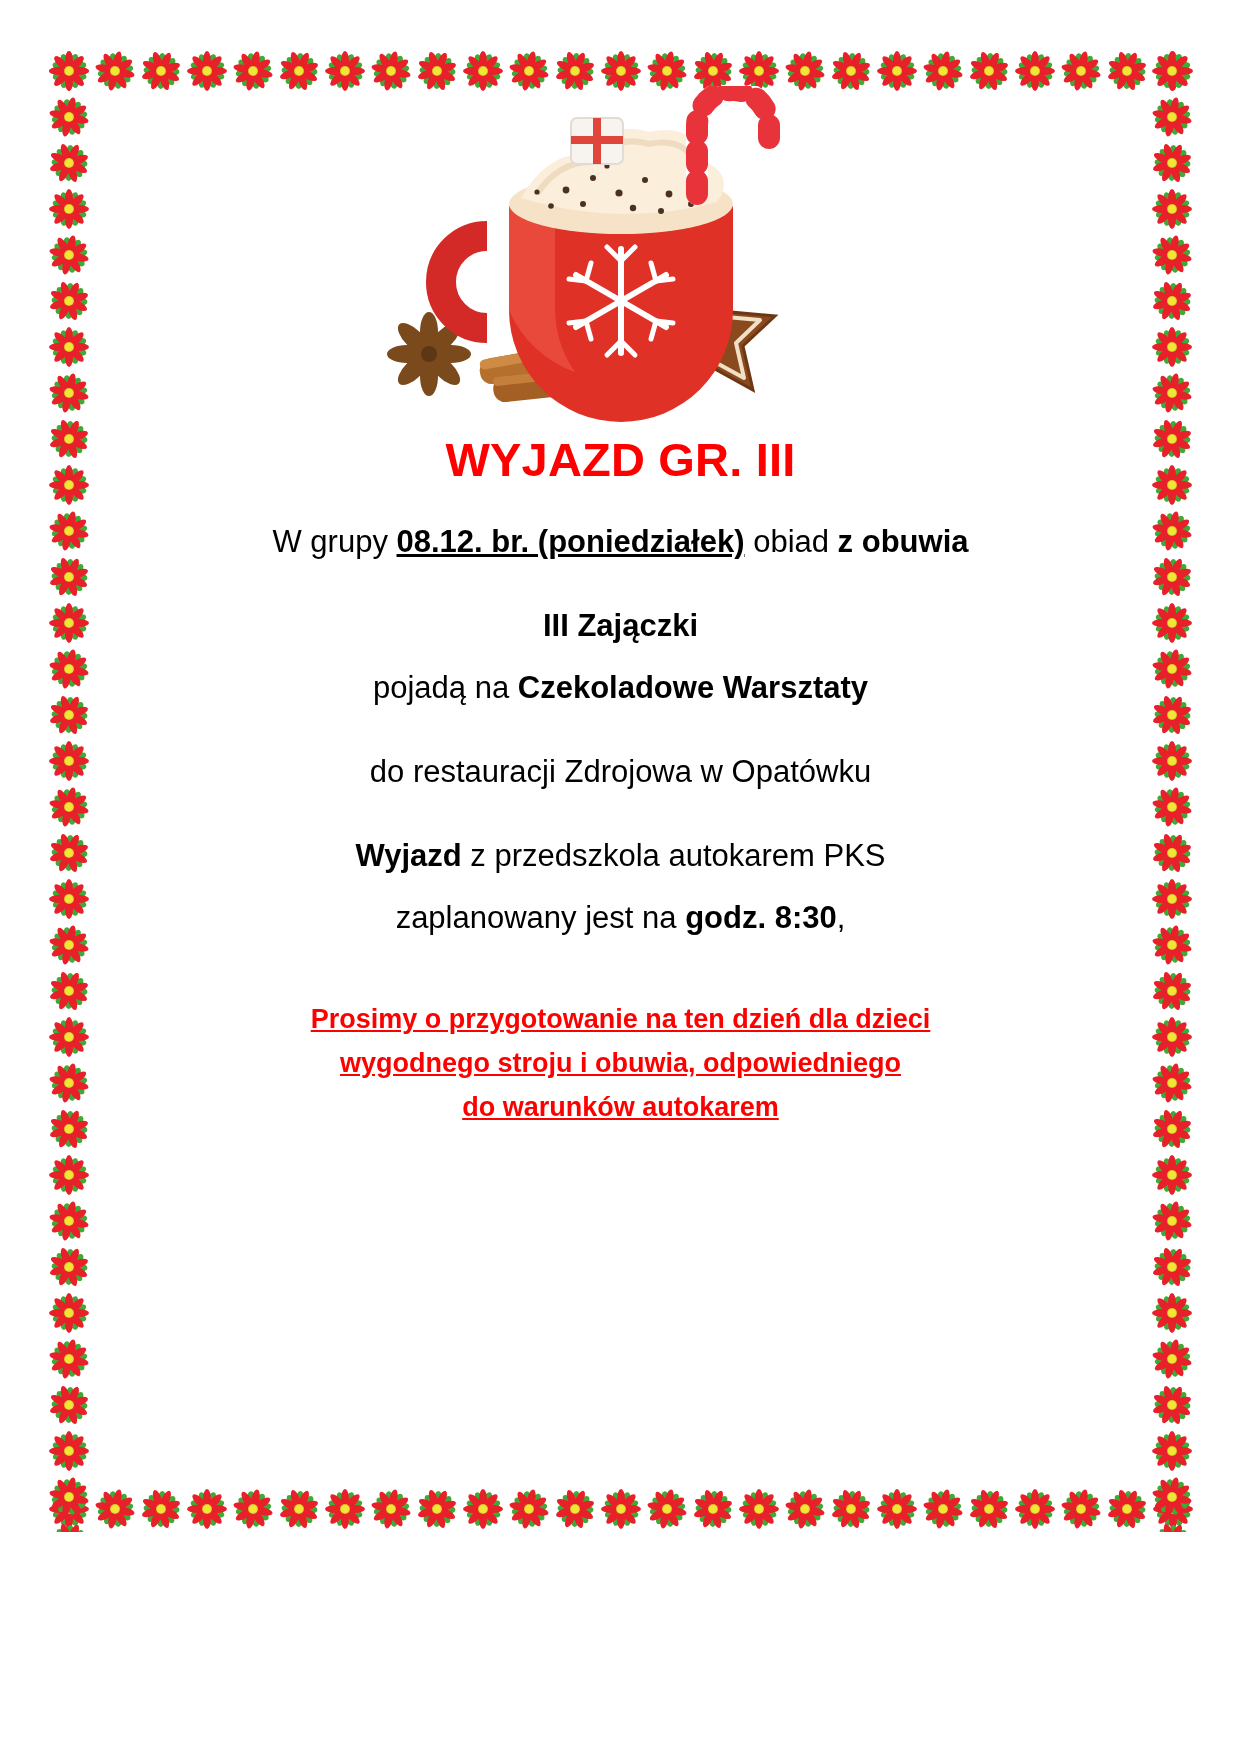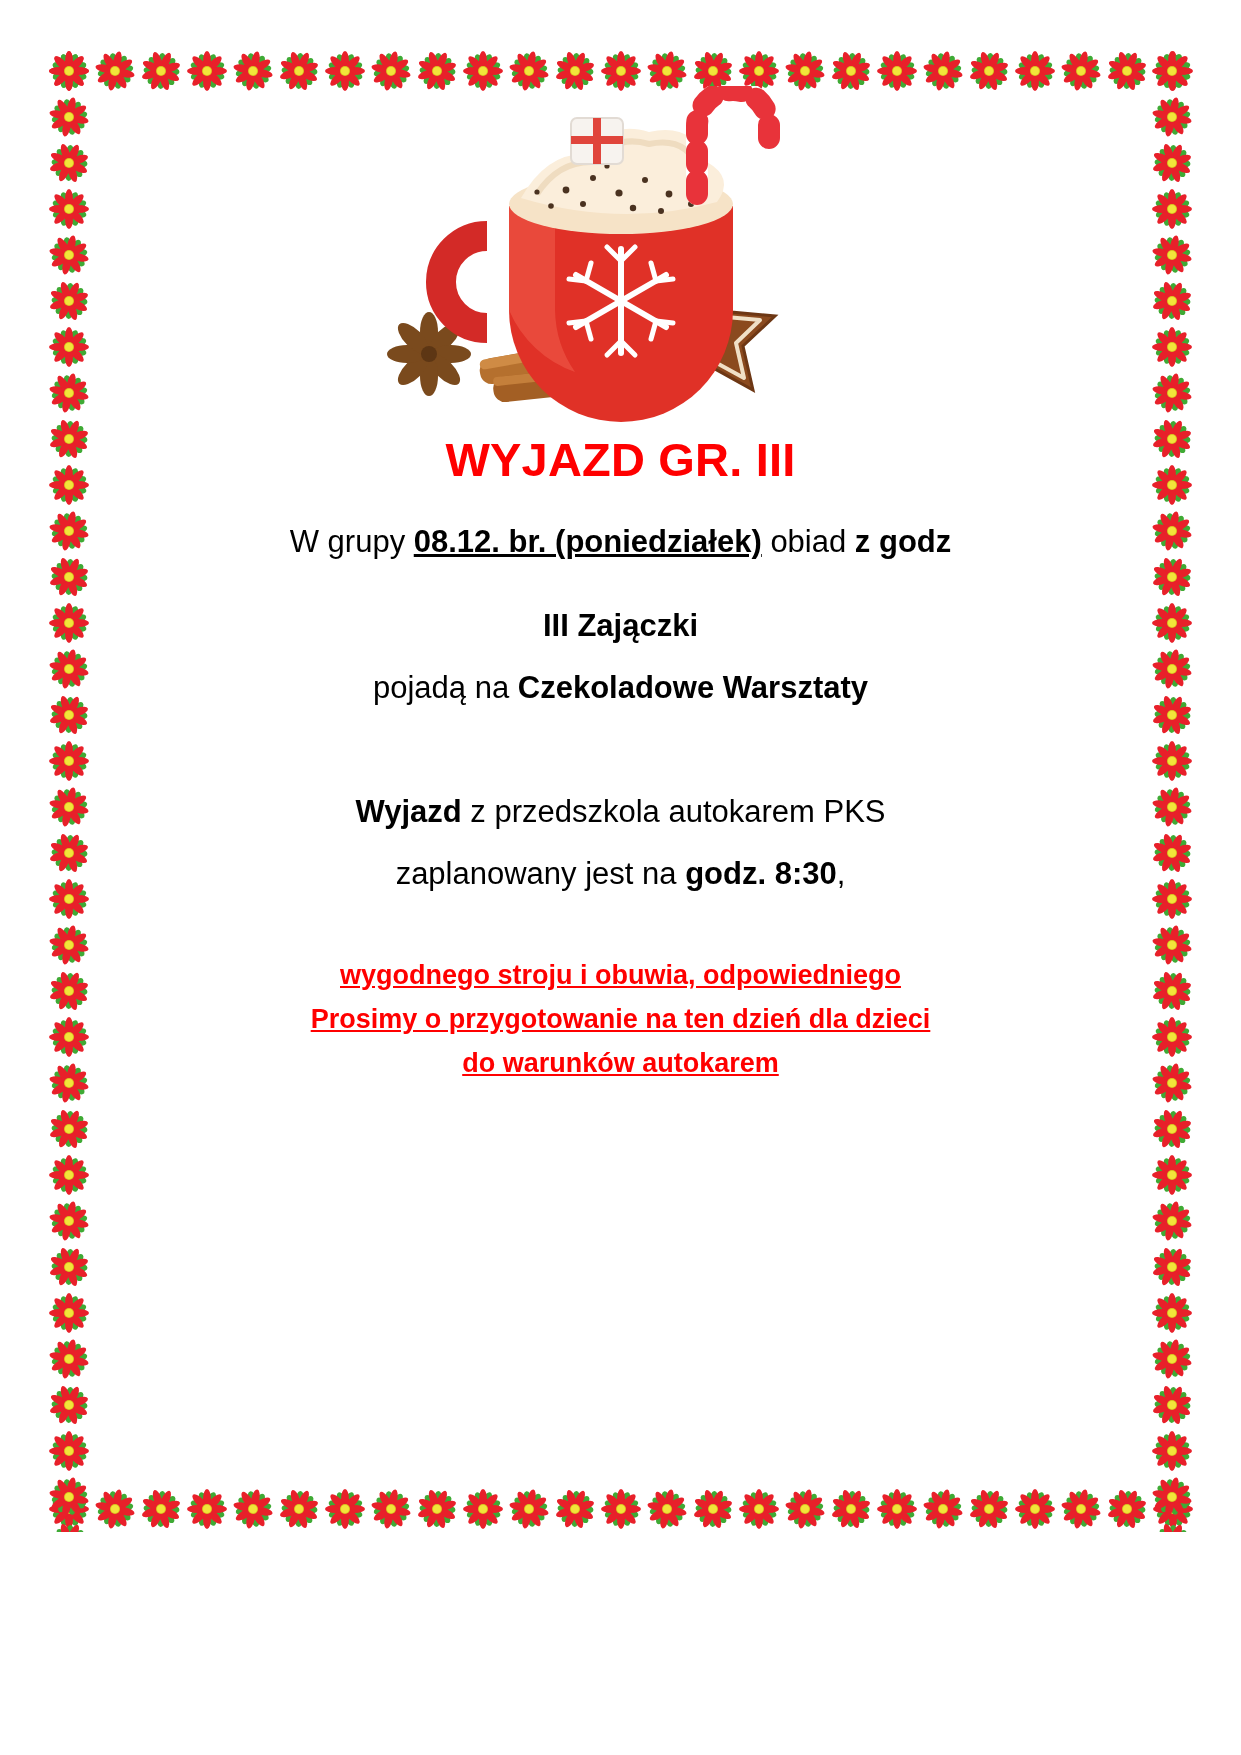--- a/index.html
+++ b/index.html
@@ -2425,54 +2425,55 @@
           <path d="M336,108 L336,40 a36,36 0 0 1 72,0 L408,60" fill="none" stroke="#e8333a" stroke-width="22" stroke-linecap="round" stroke-dasharray="13 17"></path>
         </g>
       </svg>
     </div>
 
     <h1 class="title line1">WYJAZD GR. III</h1>
 
     <div class="spacer-md"></div>
 
     <p class="para">
-      <span>W grupy </span><span class="bu">08.12. br. (poniedziałek)</span><span> obiad </span><span class="b">z godz</span>
+      <span>W grupy </span><span class="bu">08.12. br. (poniedziałek)</span><span> obiad </span><span class="b">z obuwia</span>
     </p>
 
     <div class="spacer-lg"></div>
 
     <p class="para b">III Zajączki</p>
 
     <div class="spacer-sm"></div>
 
     <p class="para">
       <span>pojadą na </span><span class="b">Czekoladowe Warsztaty</span>
     </p>
 
     <div class="spacer-lg"></div>
 
+    <p class="para">do restauracji Zdrojowa w Opatówku</p>
 
     <div class="spacer-lg"></div>
 
     <p class="para">
       <span class="b">Wyjazd</span><span> z przedszkola autokarem PKS</span>
     </p>
 
     <div class="spacer-sm"></div>
 
     <p class="para">
       <span>zaplanowany jest na </span><span class="b">godz. 8:30</span><span>,</span>
     </p>
 
     <div class="spacer-sm"></div>
 
 
     <div class="spacer-lg"></div>
 
+    <p class="note">Prosimy o przygotowanie na ten dzień dla dzieci</p>
     <p class="note">wygodnego stroju i obuwia, odpowiedniego</p>
-    <p class="note">Prosimy o przygotowanie na ten dzień dla dzieci</p>
     <p class="note"> do warunków autokarem</p>
 
     <div class="spacer-sm"></div>
 
 
   </div>
 </div>
 
 </body></html>

